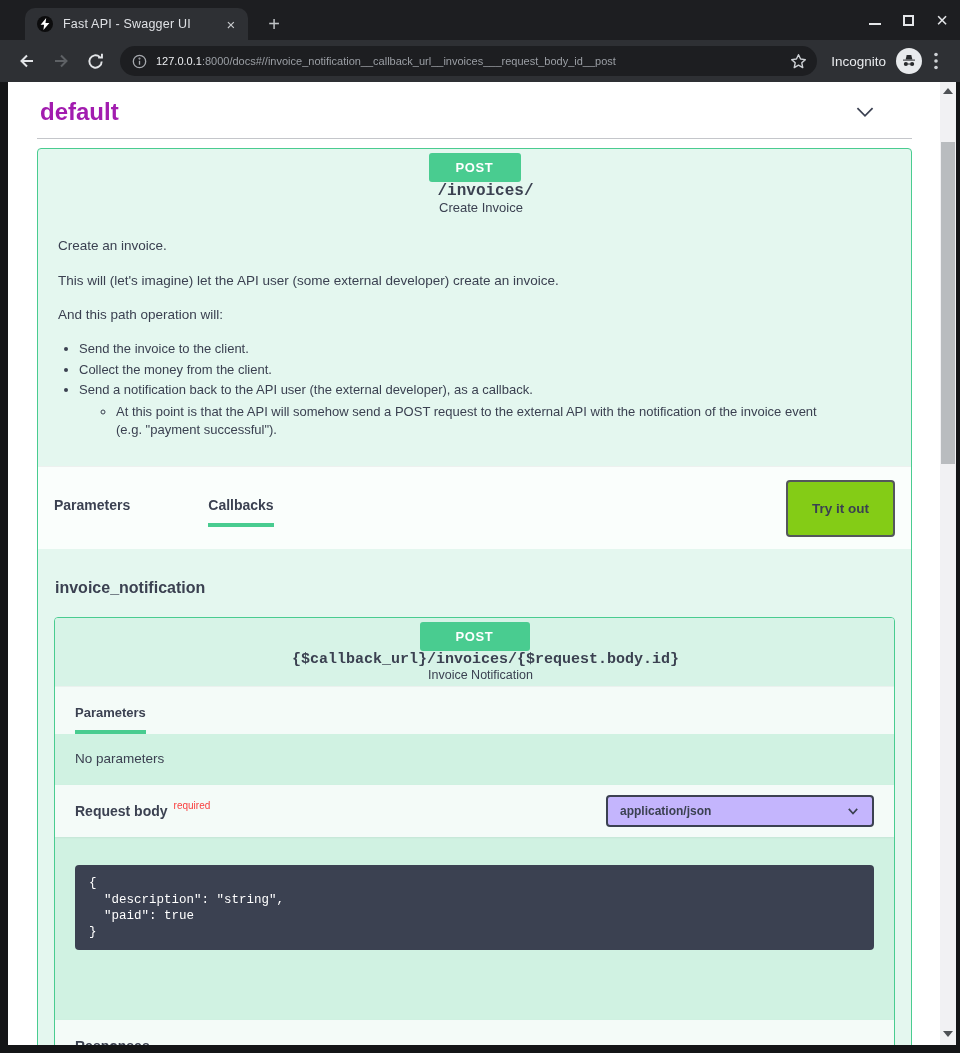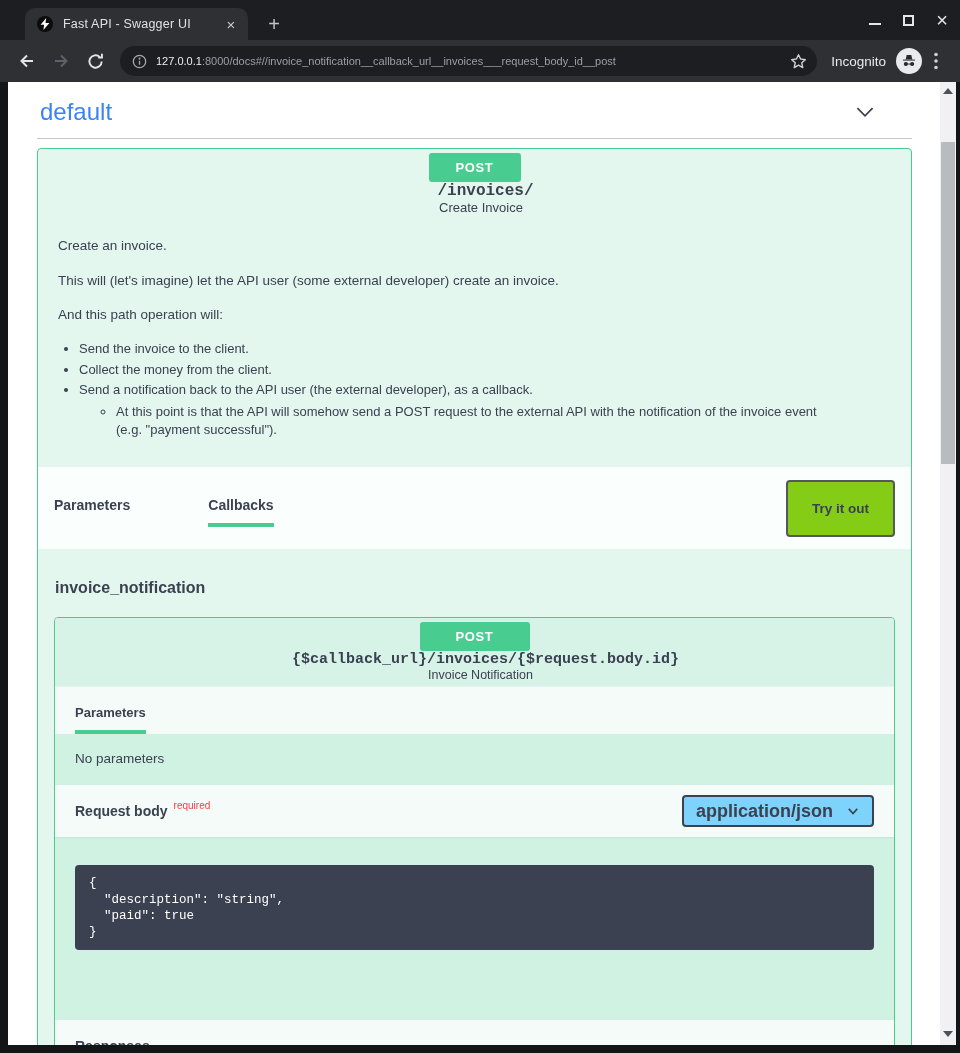--- a/index.html
+++ b/index.html
@@ -40,21 +40,21 @@
   .page { position:absolute; top:82px; left:8px; width:932px; height:963px; background:#ffffff; overflow:hidden; }
   .vscroll { position:absolute; top:82px; left:940px; width:16px; height:963px; background:#f1f1f3; }
   .sb-arrow { position:absolute; left:3px; width:0; height:0; border-left:5px solid transparent; border-right:5px solid transparent; }
   .sb-up { top:6px; border-bottom:6px solid #4e5155; }
   .sb-down { bottom:8px; border-top:6px solid #4e5155; }
   .sb-thumb { position:absolute; top:60px; left:1px; width:14px; height:322px; background:#b9bcbf; }
 
   
   .swagger { padding:0 28px 0 29px; color:#3b4151; }
   .sec-head { display:flex; align-items:center; justify-content:space-between; padding:16px 6px 12px 3px; }
-  .sec-head h2 { font-size:24px; font-weight:normal; color:#3b82f6;text-align:center; }
+  .sec-head h2 { font-size:24px; font-weight:bold; color:#a21caf;text-align:center; }
   .sec-divider { border-bottom:1px solid rgba(59,65,81,.3); }
 
   .opblock { margin-top:9px; border:1px solid #49cc90; border-radius:4px; background:#e4f7ef; overflow:hidden; }
   .opblock-header { display:flex; align-items:center; padding:4px; cursor:pointer;flex-direction:column; }
   .method-badge { background:#49cc90; color:#fff; font-weight:bold; font-size:13px; letter-spacing:.6px;
                   text-align:center; padding:7px 0; width:92px; border-radius:3px; flex:none; }
   .op-path { font-family:"Liberation Mono","DejaVu Sans Mono",monospace; font-weight:bold; font-size:16px;
              color:#3b4151; margin-left:22px; }
   .op-summary { font-size:13px; color:#3b4151; margin-left:13px; }
 
@@ -87,22 +87,22 @@
 
   .in-tabrow { padding:16px 20px 0 20px; border-top:1px solid rgba(0,0,0,.04); }
   .in-tab { display:inline-block; font-size:13px; font-weight:bold; color:#3b4151; padding-bottom:10px;
             border-bottom:4px solid #49cc90; cursor:pointer; }
   .no-params { padding:17px 20px 19px 20px; font-size:13.5px; }
 
   .reqbody-row { display:flex; align-items:center; padding:10px 20px; min-height:52px;
                  box-shadow:0 1px 2px rgba(0,0,0,.06); position:relative; }
   .reqbody-label { font-size:14px; font-weight:bold; }
   .required-flag { color:#f93e3e; font-size:10px; position:relative; top:-6px; margin-left:6px; }
-  .ct-select { margin-left:auto; background:#7dd3fc; border:2px solid #3b4151; border-radius:4px; width:192px;
-               height:32px; display:flex; align-items:center; padding:0 12px; font-size:18px; font-weight:bold;
+  .ct-select { margin-left:auto; background:#c4b5fd; border:2px solid #3b4151; border-radius:4px; width:268px;
+               height:32px; display:flex; align-items:center; padding:0 12px; font-size:12px; font-weight:bold;
                color:#3b4151; cursor:pointer; }
   .ct-select svg { margin-left:auto; }
 
   .example-sec { padding:16px 20px 70px 20px; }
   .ex-tabs { font-size:12px; display:flex; align-items:center; }
   .ex-tab-active { font-weight:bold; color:#3b4151; }
   .ex-sep { color:rgba(59,65,81,.3); margin:0 8px; font-size:13px; }
   .ex-tab { color:#5b6573; cursor:pointer; }
   .codeblock { margin-top:12px; background:#3b4151; border-radius:4px; padding:10px 14px; color:#fff;
                font-family:"Liberation Mono","DejaVu Sans Mono",monospace; font-size:12.5px; line-height:1.3;

